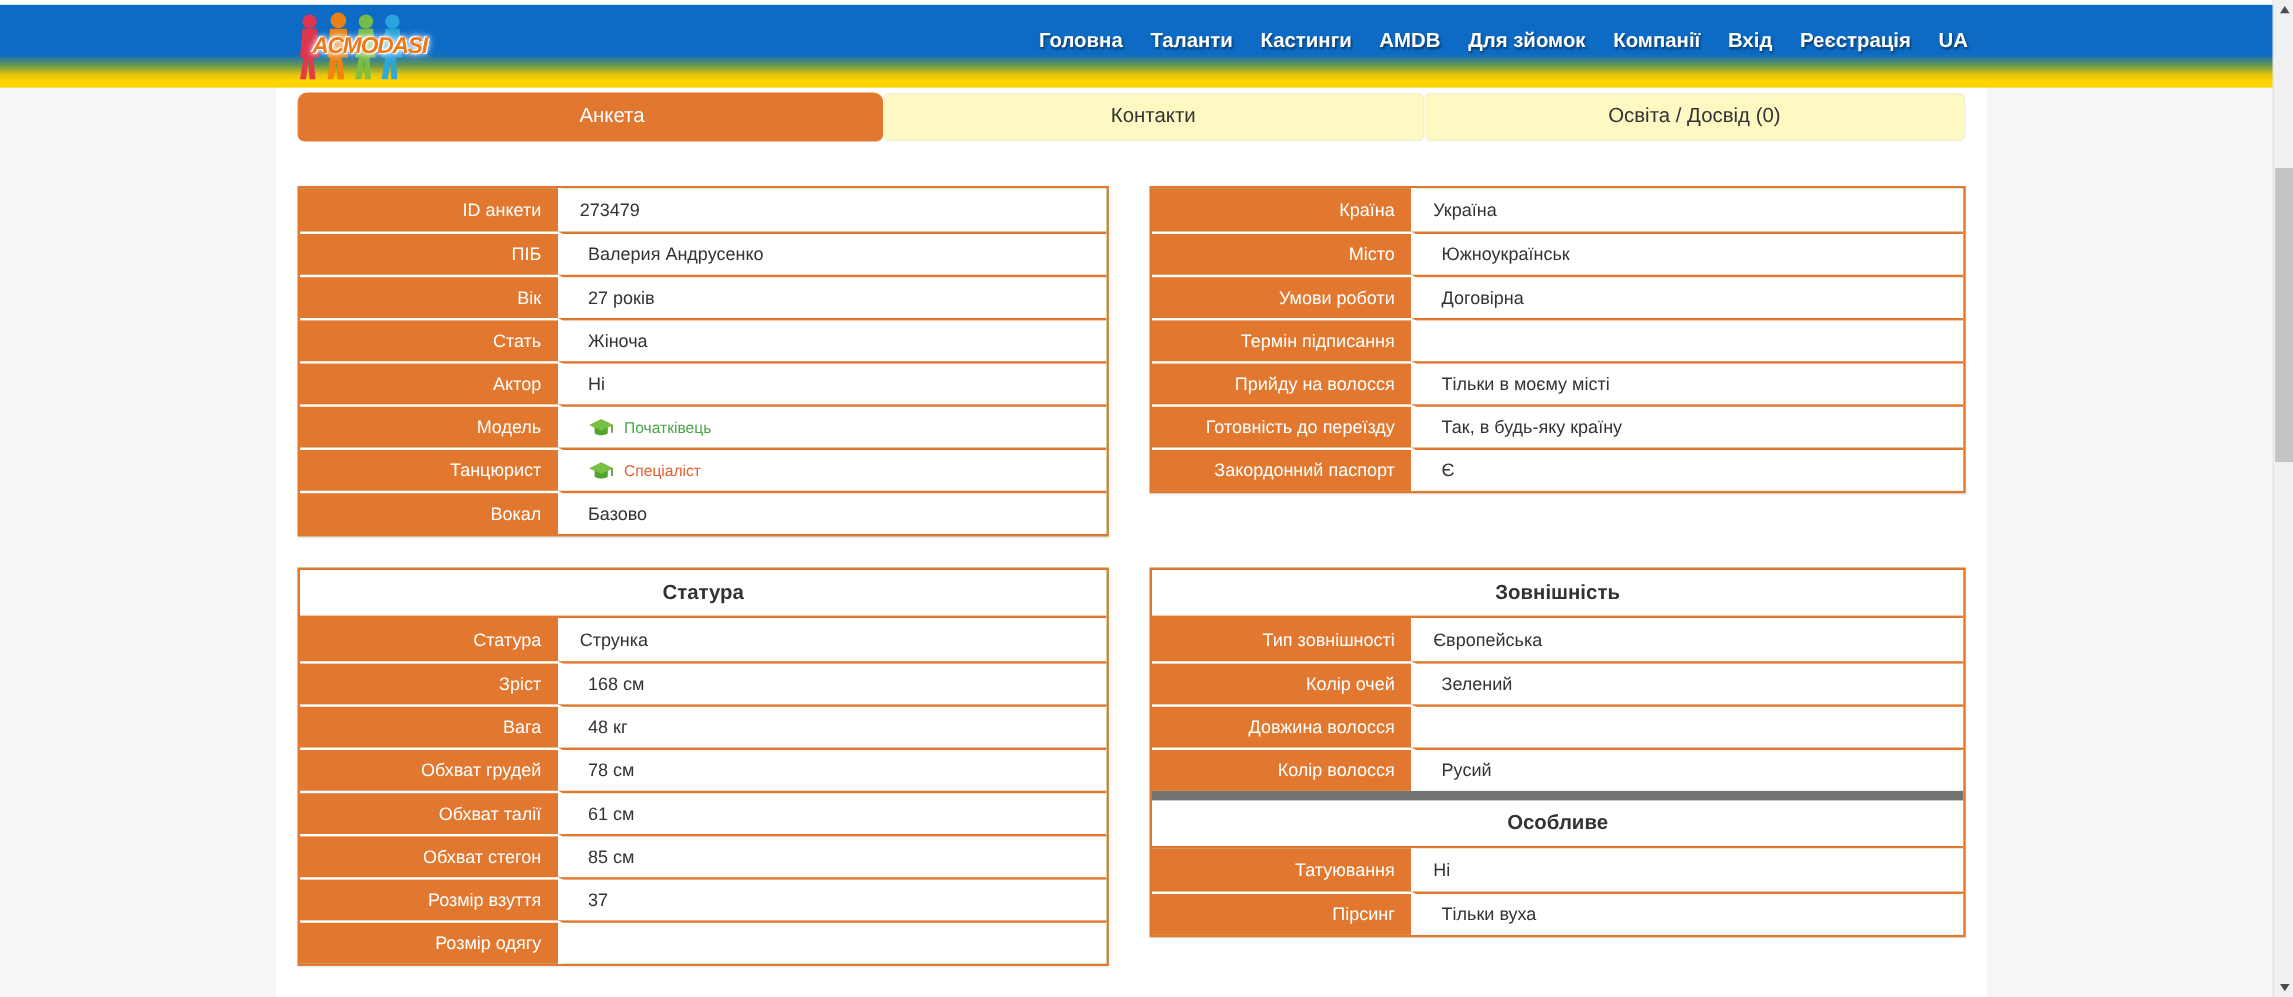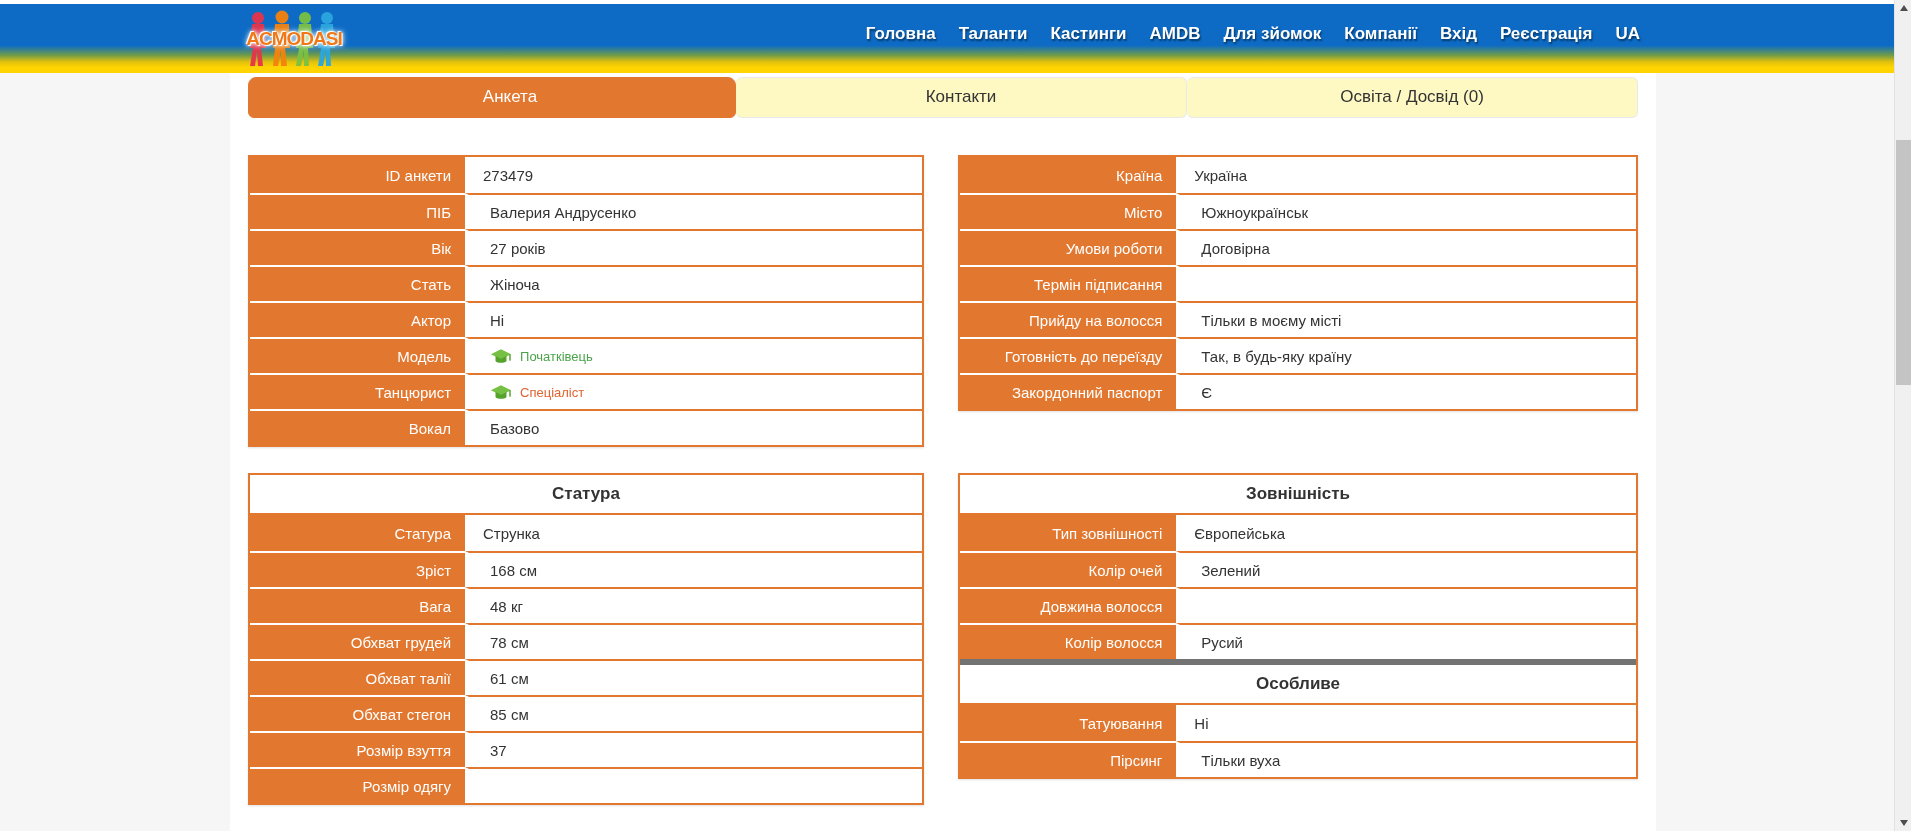--- a/index.html
+++ b/index.html
@@ -15,23 +15,24 @@
   .header {
     height: 69px; width: 1894px;
     background: linear-gradient(180deg, #0d6bc5 0%, #0d6bc5 60%, #6e9b4a 74%, #e2c20d 84%, #ffd400 92%, #ffd400 100%);
     position: relative;
   }
   .header-inner { width: 1426px; margin-left: 230px; height: 100%; position: relative; }
 
   .logo { position: absolute; left: 12px; top: 0px; width: 100px; height: 69px; cursor: pointer; }
   .logo svg { position: absolute; left: 0; top: 4px; }
   .logo-text {
-    position: absolute; left: 4px; top: 24px; width: 96px; text-align: center;
+    position: absolute; left: 18px; top: 24px; width: 96px; text-align: center;
     font-size: 19px; font-weight: bold; letter-spacing: -1px; color: #f07818;
     text-shadow: 0 0 3px #fff, 0 0 5px #fff, 0 0 7px #fff, 1px 1px 0 #fff, -1px -1px 0 #fff;
+    font-style: italic;
   }
 
   .main-nav { position: absolute; right: 16px; top: 20px; display: flex; gap: 23px; }
   .main-nav a {
     color: #ffffff; font-size: 17px; font-weight: bold; text-decoration: none;
     text-shadow: 1px 2px 2px rgba(0,0,0,0.5); cursor: pointer; white-space: nowrap;
   }
 
   
   .content-band { width: 1426px; margin-left: 230px; background: #ffffff; min-height: 758px; padding: 4px 18px 0 18px; }
@@ -59,21 +60,21 @@
   }
 
   .card { border: 2px solid #e2782f; background: #86efac; box-shadow: 0 1px 2px rgba(0,0,0,0.12); }
 
   .card-header {
     background: #fff; text-align: center; font-size: 17px; font-weight: bold; color: #333;
     padding: 9px 6px; border-bottom: 2px solid #e2782f;
   }
   .card-subheader {
     background: #fff; text-align: center; font-size: 17px; font-weight: bold; color: #333;
-    padding: 9px 6px; border-top: 6px solid #737373; border-bottom: 2px solid #e2782f;
+    padding: 9px 6px; border-top: 8px solid #737373; border-bottom: 2px solid #e2782f;
   }
 
   .row { display: flex; }
   .row + .row .cell.label { border-top: 2px solid #ffffff; }
   .row + .row .cell.value { border-top: 2px solid #e2782f; padding-left: 21px; }
   .cell { padding: 8px 14px; font-size: 15px; min-height: 36px; display: flex; align-items: center; }
   .cell.label {
     flex: 0 0 32%; background: #e2782f; color: #ffffff; justify-content: flex-end;
     text-align: right;
   }

